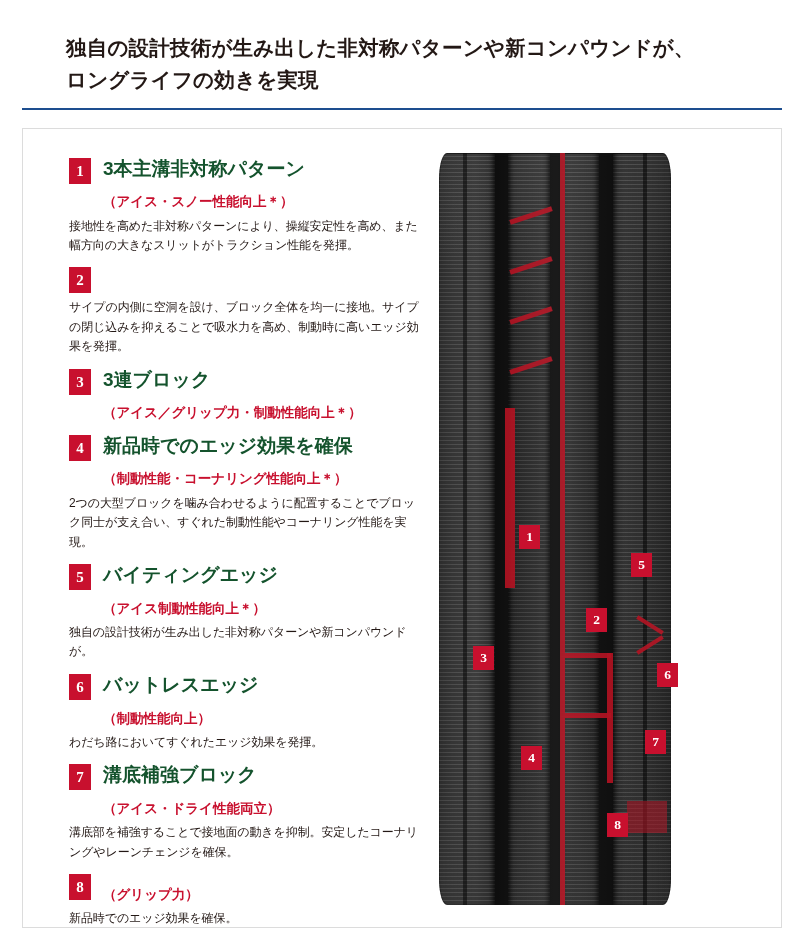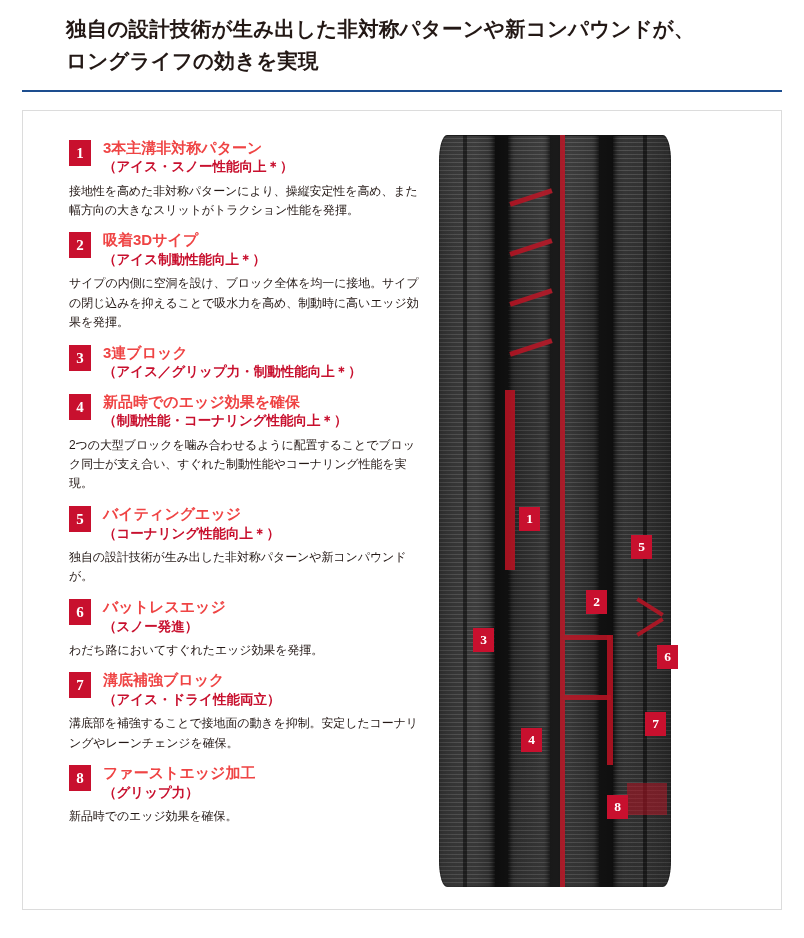--- a/index.html
+++ b/index.html
@@ -15,23 +15,22 @@
     overflow: hidden;
   }
   .page {
     position: relative;
     width: 804px;
     height: 938px;
     background: #ffffff;
   }
   
   .heading {
-    padding: 14px 60px 0 66px;
+    padding: 32px 60px 0 66px;
     box-sizing: border-box;
-    font-family: Liberation Serif, serif;
   }
   .heading-line {
     font-size: 20.5px;
     font-weight: bold;
     line-height: 1.55;
     letter-spacing: 0.2px;
     color: #231815;
   }
   .heading-rule {
     margin: 12px 22px 0 22px;
@@ -71,31 +70,31 @@
     line-height: 26px;
     text-align: center;
     flex: 0 0 auto;
     margin-top: 1px;
     font-family: "Liberation Serif", serif;
   }
   .feature-titles {
     margin-left: 12px;
   }
   .feature-title {
-    font-size: 15px;
-    font-weight: bold;
-    color: #ef4444;
+    font-size: 19px;
+    font-weight: bold;
+    color: #14532d;
     line-height: 1.25;
   }
   .feature-sub {
     font-size: 13.5px;
     font-weight: bold;
     color: #c8102e;
     line-height: 1.35;
-    margin-top: 1px;
+    margin-top: 13px;
   }
   .feature-desc {
     font-size: 12px;
     line-height: 1.62;
     color: #231815;
     margin: 5px 0 0 0;
     letter-spacing: -0.1px;
   }
   
   .tire-wrap {
@@ -208,24 +207,20 @@
             <div class="feature-title">3本主溝非対称パターン</div>
             <div class="feature-sub">（アイス・スノー性能向上＊）</div>
           </div>
         </div>
         <p class="feature-desc">接地性を高めた非対称パターンにより、操縦安定性を高め、また幅方向の大きなスリットがトラクション性能を発揮。</p>
       </div>
 
       <div class="feature">
         <div class="feature-head">
           <div class="num-box">2</div>
-          <div class="feature-titles">
-            <div class="feature-title">吸着3Dサイプ</div>
-            <div class="feature-sub">（アイス制動性能向上＊）</div>
-          </div>
         </div>
         <p class="feature-desc">サイプの内側に空洞を設け、ブロック全体を均一に接地。サイプの閉じ込みを抑えることで吸水力を高め、制動時に高いエッジ効果を発揮。</p>
       </div>
 
       <div class="feature">
         <div class="feature-head">
           <div class="num-box">3</div>
           <div class="feature-titles">
             <div class="feature-title">3連ブロック</div>
             <div class="feature-sub">（アイス／グリップ力・制動性能向上＊）</div>
@@ -242,53 +237,52 @@
           </div>
         </div>
         <p class="feature-desc">2つの大型ブロックを噛み合わせるように配置することでブロック同士が支え合い、すぐれた制動性能やコーナリング性能を実現。</p>
       </div>
 
       <div class="feature">
         <div class="feature-head">
           <div class="num-box">5</div>
           <div class="feature-titles">
             <div class="feature-title">バイティングエッジ</div>
-            <div class="feature-sub">（コーナリング性能向上＊）</div>
+            <div class="feature-sub">（アイス制動性能向上＊）</div>
           </div>
         </div>
         <p class="feature-desc">独自の設計技術が生み出した非対称パターンや新コンパウンドが。</p>
       </div>
 
       <div class="feature">
         <div class="feature-head">
           <div class="num-box">6</div>
           <div class="feature-titles">
             <div class="feature-title">バットレスエッジ</div>
-            <div class="feature-sub">（スノー発進）</div>
+            <div class="feature-sub">（制動性能向上）</div>
           </div>
         </div>
         <p class="feature-desc">わだち路においてすぐれたエッジ効果を発揮。</p>
       </div>
 
       <div class="feature">
         <div class="feature-head">
           <div class="num-box">7</div>
           <div class="feature-titles">
             <div class="feature-title">溝底補強ブロック</div>
             <div class="feature-sub">（アイス・ドライ性能両立）</div>
           </div>
         </div>
         <p class="feature-desc">溝底部を補強することで接地面の動きを抑制。安定したコーナリングやレーンチェンジを確保。</p>
       </div>
 
       <div class="feature">
         <div class="feature-head">
           <div class="num-box">8</div>
           <div class="feature-titles">
-            <div class="feature-title">ファーストエッジ加工</div>
             <div class="feature-sub">（グリップ力）</div>
           </div>
         </div>
         <p class="feature-desc">新品時でのエッジ効果を確保。</p>
       </div>
 
     </div>
 
     <div class="tire-wrap">
       <div class="tire">

